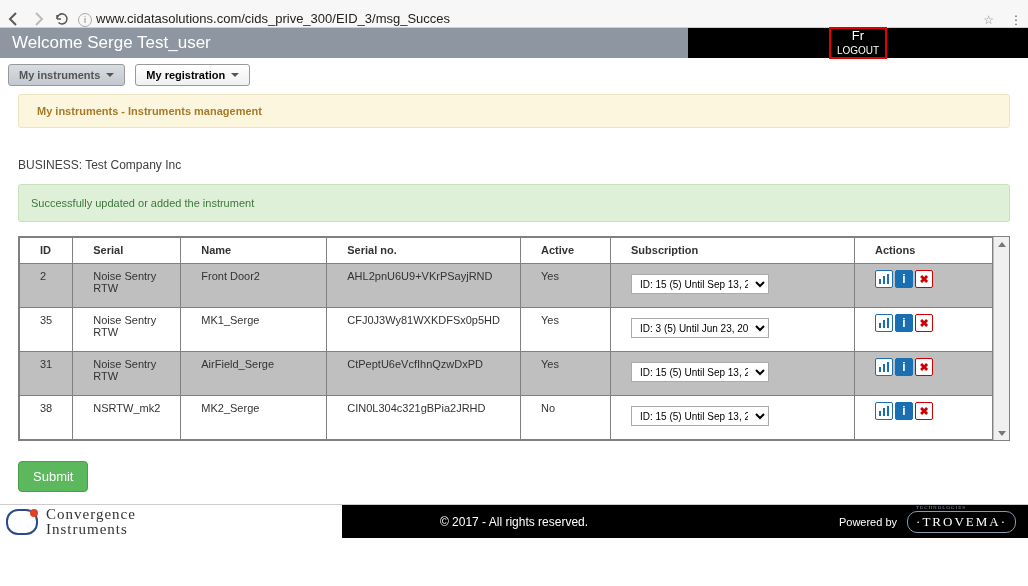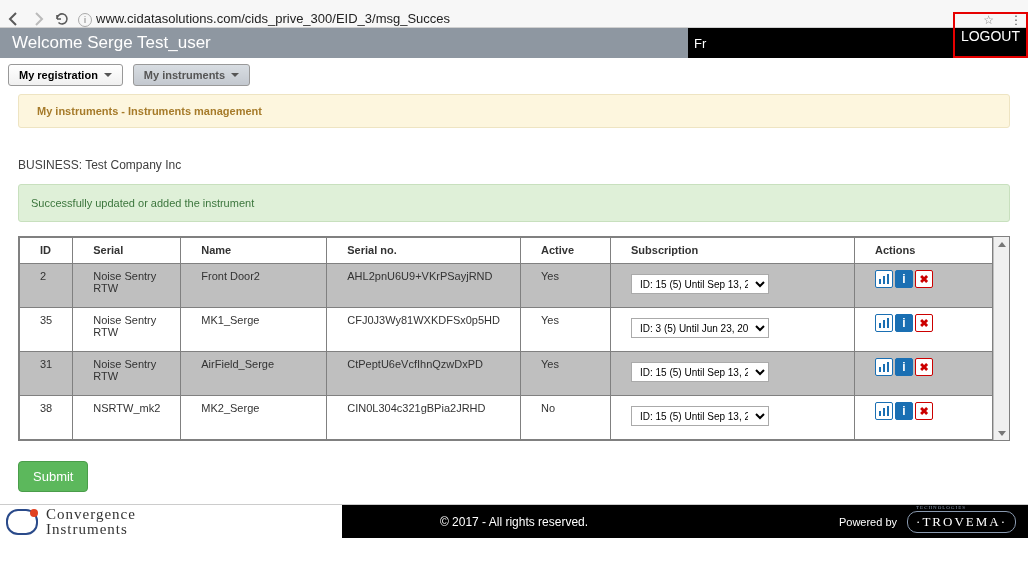--- a/index.html
+++ b/index.html
@@ -8,24 +8,24 @@
 .browser-bar { height: 28px; display: flex; align-items: flex-end; padding: 0 6px; border-bottom: 1px solid #d0d0d0; background: #f7f7f7; gap: 8px; }
 .browser-bar .nav-ico { width: 16px; height: 16px; display: inline-flex; align-items: center; justify-content: center; color: #5a5a5a; }
 .browser-bar .nav-ico.disabled { color: #bbb; }
 .url { flex: 1; font-size: 13px; color: #222; }
 .url .proto { color: #777; border: 1px solid #aaa; border-radius: 50%; width: 14px; height: 14px; display: inline-flex; align-items: center; justify-content: center; font-size: 9px; margin-right: 4px; }
 .star { color: #888; }
 .dots { color: #555; margin-left: 8px; }
 
 .header-bar { display: flex; height: 30px; }
 .welcome { flex: 1; background: #8e97a1; color: #fff; font-size: 17px; padding: 4px 12px; display: flex; align-items: center; }
-.header-right { width: 340px; background: #000; display: flex; justify-content: space-between; align-items: center; }
+.header-right { width: 340px; background: #000; display: flex; justify-content: flex-start; align-items: center; flex-direction: column; }
 .lang { color: #fff; font-size: 13px; padding: 0 6px; }
 .logout-box { border: 2px solid #e60000; height: 46px; margin-top: -16px; padding: 14px 6px 0 6px; position: relative; }
-.logout { color: #fff; font-size: 14px; background: transparent; border: none; cursor: pointer; }
+.logout { color: #fff; font-size: 10px; background: transparent; border: none; cursor: pointer; }
 
 .menus { padding: 6px 8px; display: flex; gap: 10px; }
 .menu-btn { border: 1px solid #999; background: linear-gradient(#fff,#f0f0f0); border-radius: 3px; height: 22px; padding: 0 10px; font-size: 11px; font-weight: bold; display: inline-flex; align-items: center; gap: 6px; cursor: pointer; }
 .menu-btn.active { background: linear-gradient(#d8dde2,#c3c8cf); color: #555; }
 .caret-down { width: 0; height: 0; border-left: 4px solid transparent; border-right: 4px solid transparent; border-top: 4px solid #555; }
 
 .content { padding: 0 18px; }
 .breadcrumb { background: #fdf6de; border: 1px solid #eee4c2; border-radius: 3px; padding: 10px 18px; margin-top: 2px; color: #a67b2a; font-weight: bold; font-size: 11px; }
 .new-btn { background: #3db6e4; color: #fff; border: none; border-radius: 4px; padding: 8px 14px; font-size: 13px; margin-top: 26px; cursor: pointer; }
 .biz { font-size: 12px; font-weight: normal; color: #404040; margin-top: 30px; }
@@ -97,26 +97,26 @@
   <div class="welcome">Welcome  Serge Test_user</div>
   <div class="header-right">
     <span class="lang">Fr</span>
     <div class="logout-box">
       <button class="logout">LOGOUT</button>
     </div>
   </div>
 </div>
 
 <div class="menus">
+  <button class="menu-btn active">
+      <span>My instruments</span>
+      <span class="caret-down"></span>
+    </button>
   <button class="menu-btn">
       <span>My registration</span>
-      <span class="caret-down"></span>
-    </button>
-  <button class="menu-btn active">
-      <span>My instruments</span>
       <span class="caret-down"></span>
     </button>
 </div>
 
 <div class="content">
   <div class="breadcrumb">My instruments - Instruments management</div>
   <div class="biz">BUSINESS: Test Company Inc</div>
   <div class="alert-success">Successfully updated or added the instrument</div>
 
   <div class="table-wrap">

